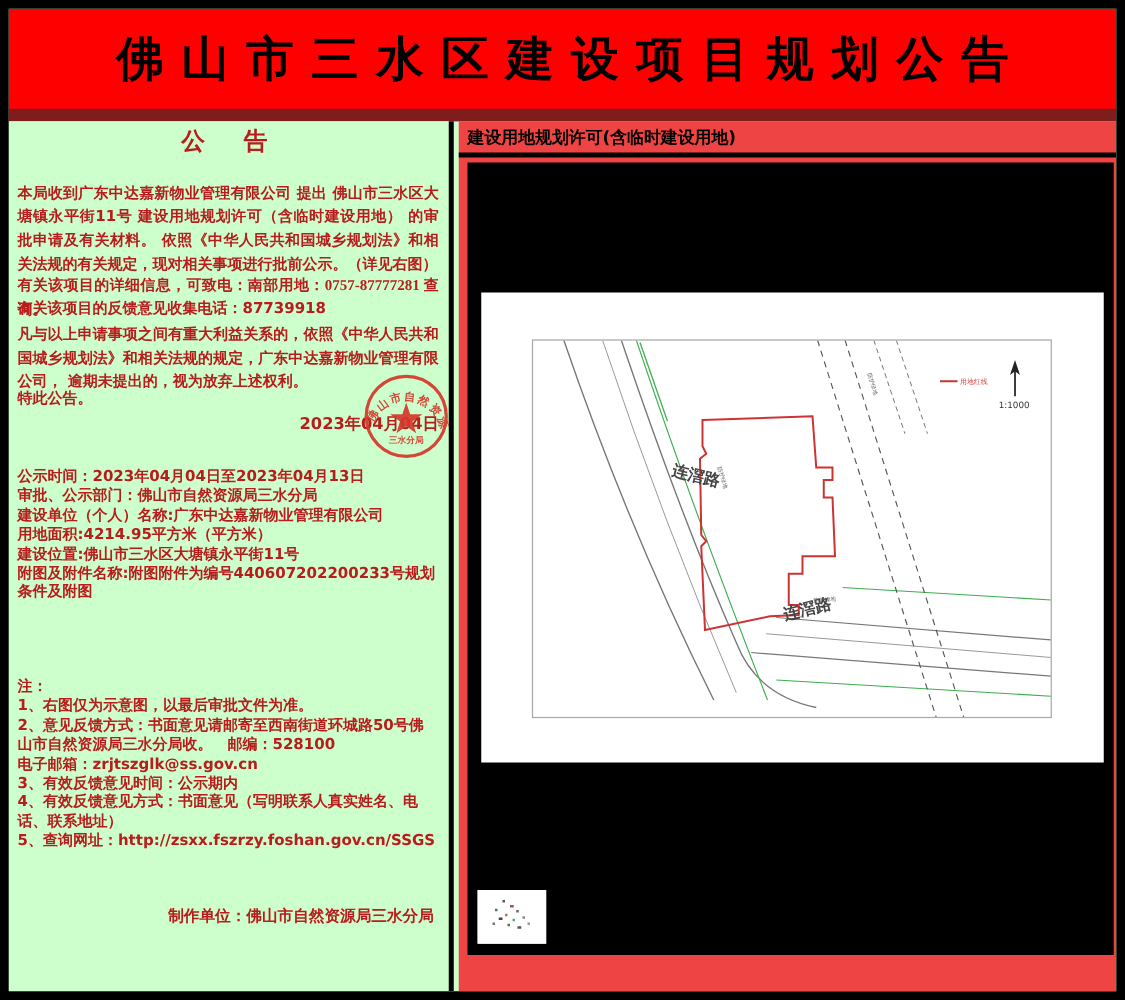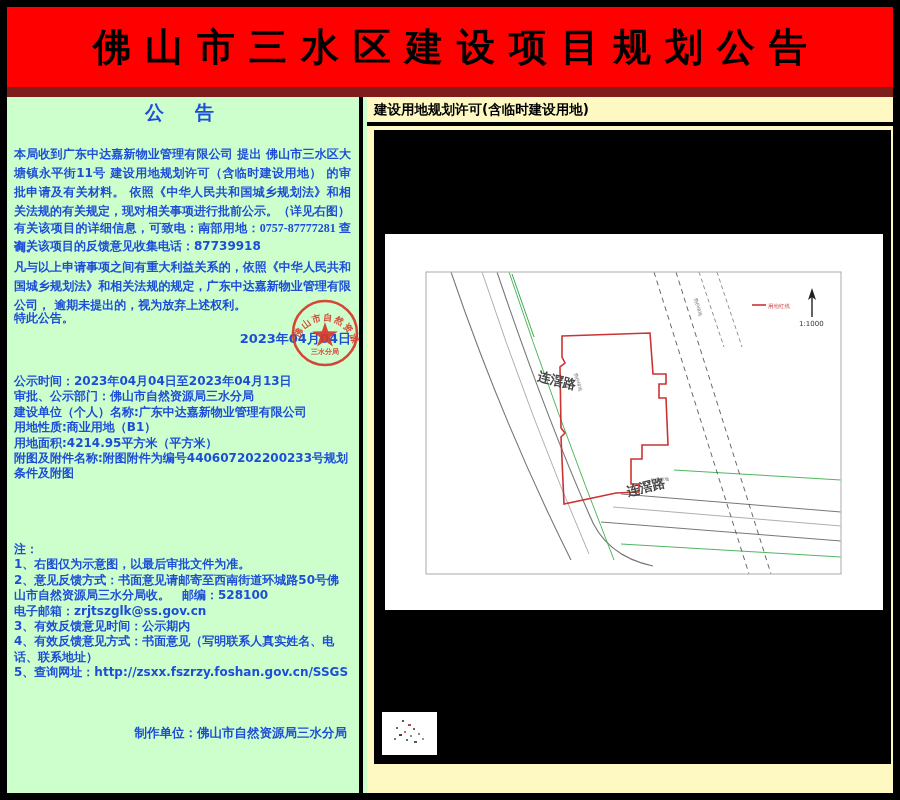--- a/index.html
+++ b/index.html
@@ -16,40 +16,40 @@
     display: flex; align-items: center; justify-content: center;
   }
   .banner-title {
     color: #000; font-size: 38px; font-weight: bold;
     letter-spacing: 14px; text-indent: 14px; white-space: nowrap;
   }
   
   .left-panel {
     position: absolute; left: 0; top: 90px; width: 356px; height: 696px;
     background: #ccffcc; border-right: 4px solid #000;
-    font-weight: bold; color: #1d4ed8;
+    font-weight: bold; color: #b91c1c;
   }
   .lp { position: absolute; left: 7px; right: 8px; }
   .notice-heading { top: 3px; text-align: center; font-size: 19px; letter-spacing: 6px; }
   .para { font-size: 12px; line-height: 19px; text-align: justify; margin-top: 24px; }
   .p1 { top: 24px; }
   .p2 { top: 98px; font-family: Liberation Serif, serif; }
   .p3 { top: 116px; }
   .p4 { top: 137px; }
   .p5 { top: 188px; }
   .date-line { top: 233px; text-align: right; font-size: 13px; }
   .seal { position: absolute; left: 281px; top: 199px; width: 74px; height: 74px; opacity: .92; }
   .details { top: 277px; font-size: 12px; line-height: 15.4px; }
   .details div { min-height: 15.4px; }
   .notes { top: 445px; font-size: 12px; line-height: 15.4px; }
   .producer { top: 584px; text-align: right; padding-right: 4px; font-size: 12.5px; margin-top: 44px; }
   
   .right-panel {
     position: absolute; left: 360px; top: 90px; width: 526px; height: 696px;
-    background: #fef9c3;
+    background: #ef4444;
   }
   .permit-header {
     position: absolute; left: 0; top: 0; width: 526px; height: 29px;
     border-bottom: 4px solid #000;
     font-size: 13.5px; font-weight: bold; color:#000;
     display: flex; align-items: center; padding-left: 7px;
   }
   .plan-image {
     position: absolute; left: 7px; top: 33px; width: 517px; height: 634px;
     background: #000;
@@ -92,22 +92,22 @@
         </text>
         <path d="M37 26 L40.1 35.3 L49.9 35.4 L42 41.2 L44.9 50.6 L37 44.9 L29.1 50.6 L32 41.2 L24.1 35.4 L33.9 35.3 Z" fill="#d5382c"></path>
         <text x="37" y="58" text-anchor="middle" font-size="7" font-weight="bold" fill="#d5382c">三水分局</text>
       </svg>
     </div>
 
     <div class="lp details">
       <div>公示时间：2023年04月04日至2023年04月13日</div>
       <div>审批、公示部门：佛山市自然资源局三水分局</div>
       <div>建设单位（个人）名称:广东中达嘉新物业管理有限公司</div>
-      <div>用地性质:商业用地（B1）</div>
       <div>用地面积:4214.95平方米（平方米）</div>
+      <div>建设位置:佛山市三水区大塘镇永平街11号</div>
       <div>附图及附件名称:附图附件为编号440607202200233号规划条件及附图</div>
     </div>
 
     <div class="lp notes">
       <div>注：</div>
       <div>1、右图仅为示意图，以最后审批文件为准。</div>
       <div>2、意见反馈方式：书面意见请邮寄至西南街道环城路50号佛山市自然资源局三水分局收。　邮编：528100</div>
       <div>电子邮箱：zrjtszglk@ss.gov.cn</div>
       <div>3、有效反馈意见时间：公示期内</div>
       <div>4、有效反馈意见方式：书面意见（写明联系人真实姓名、电话、联系地址）</div>

